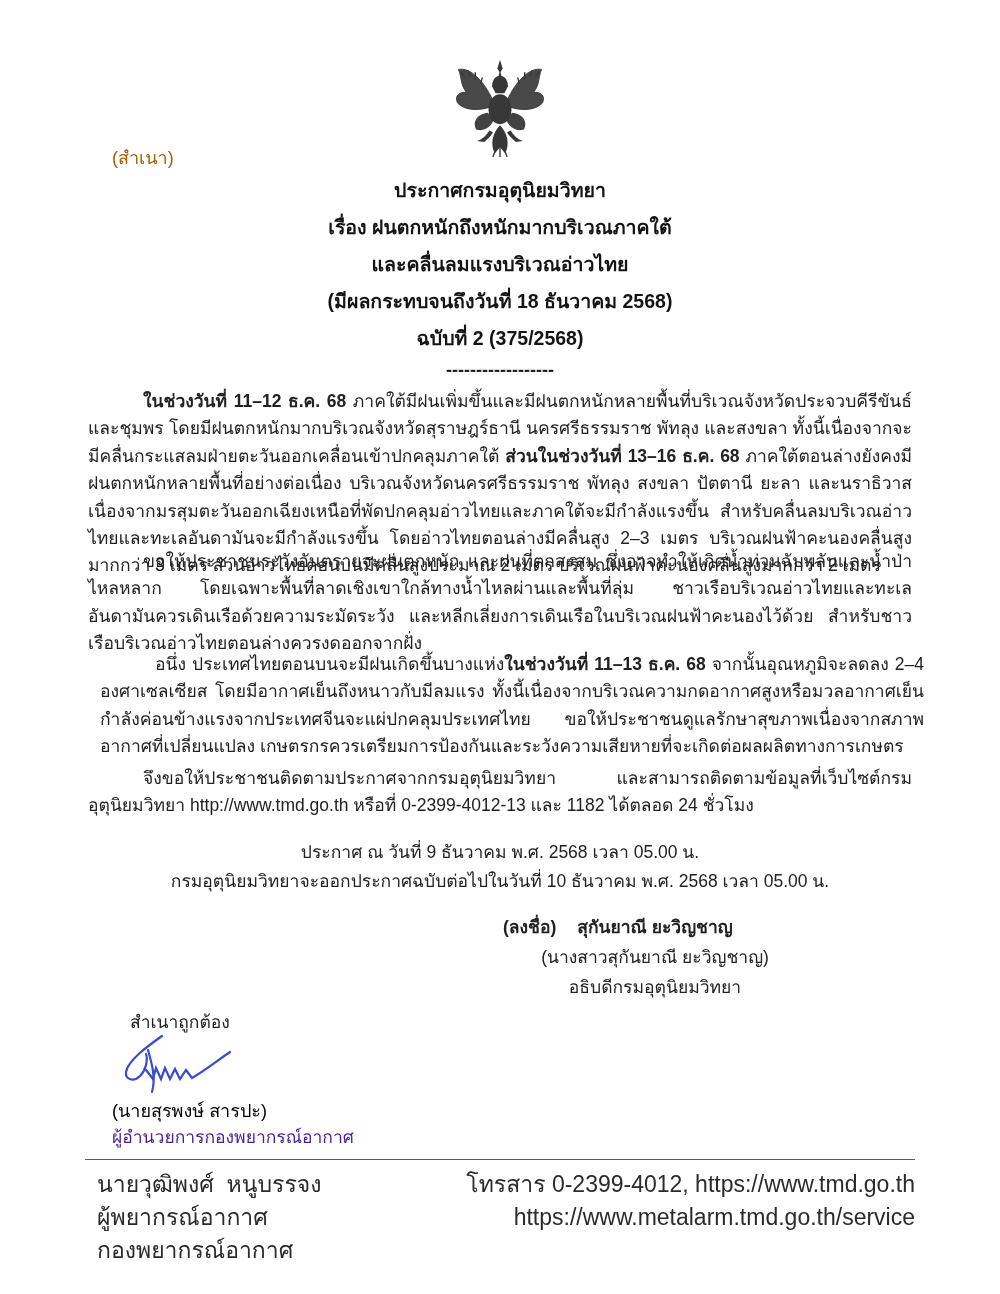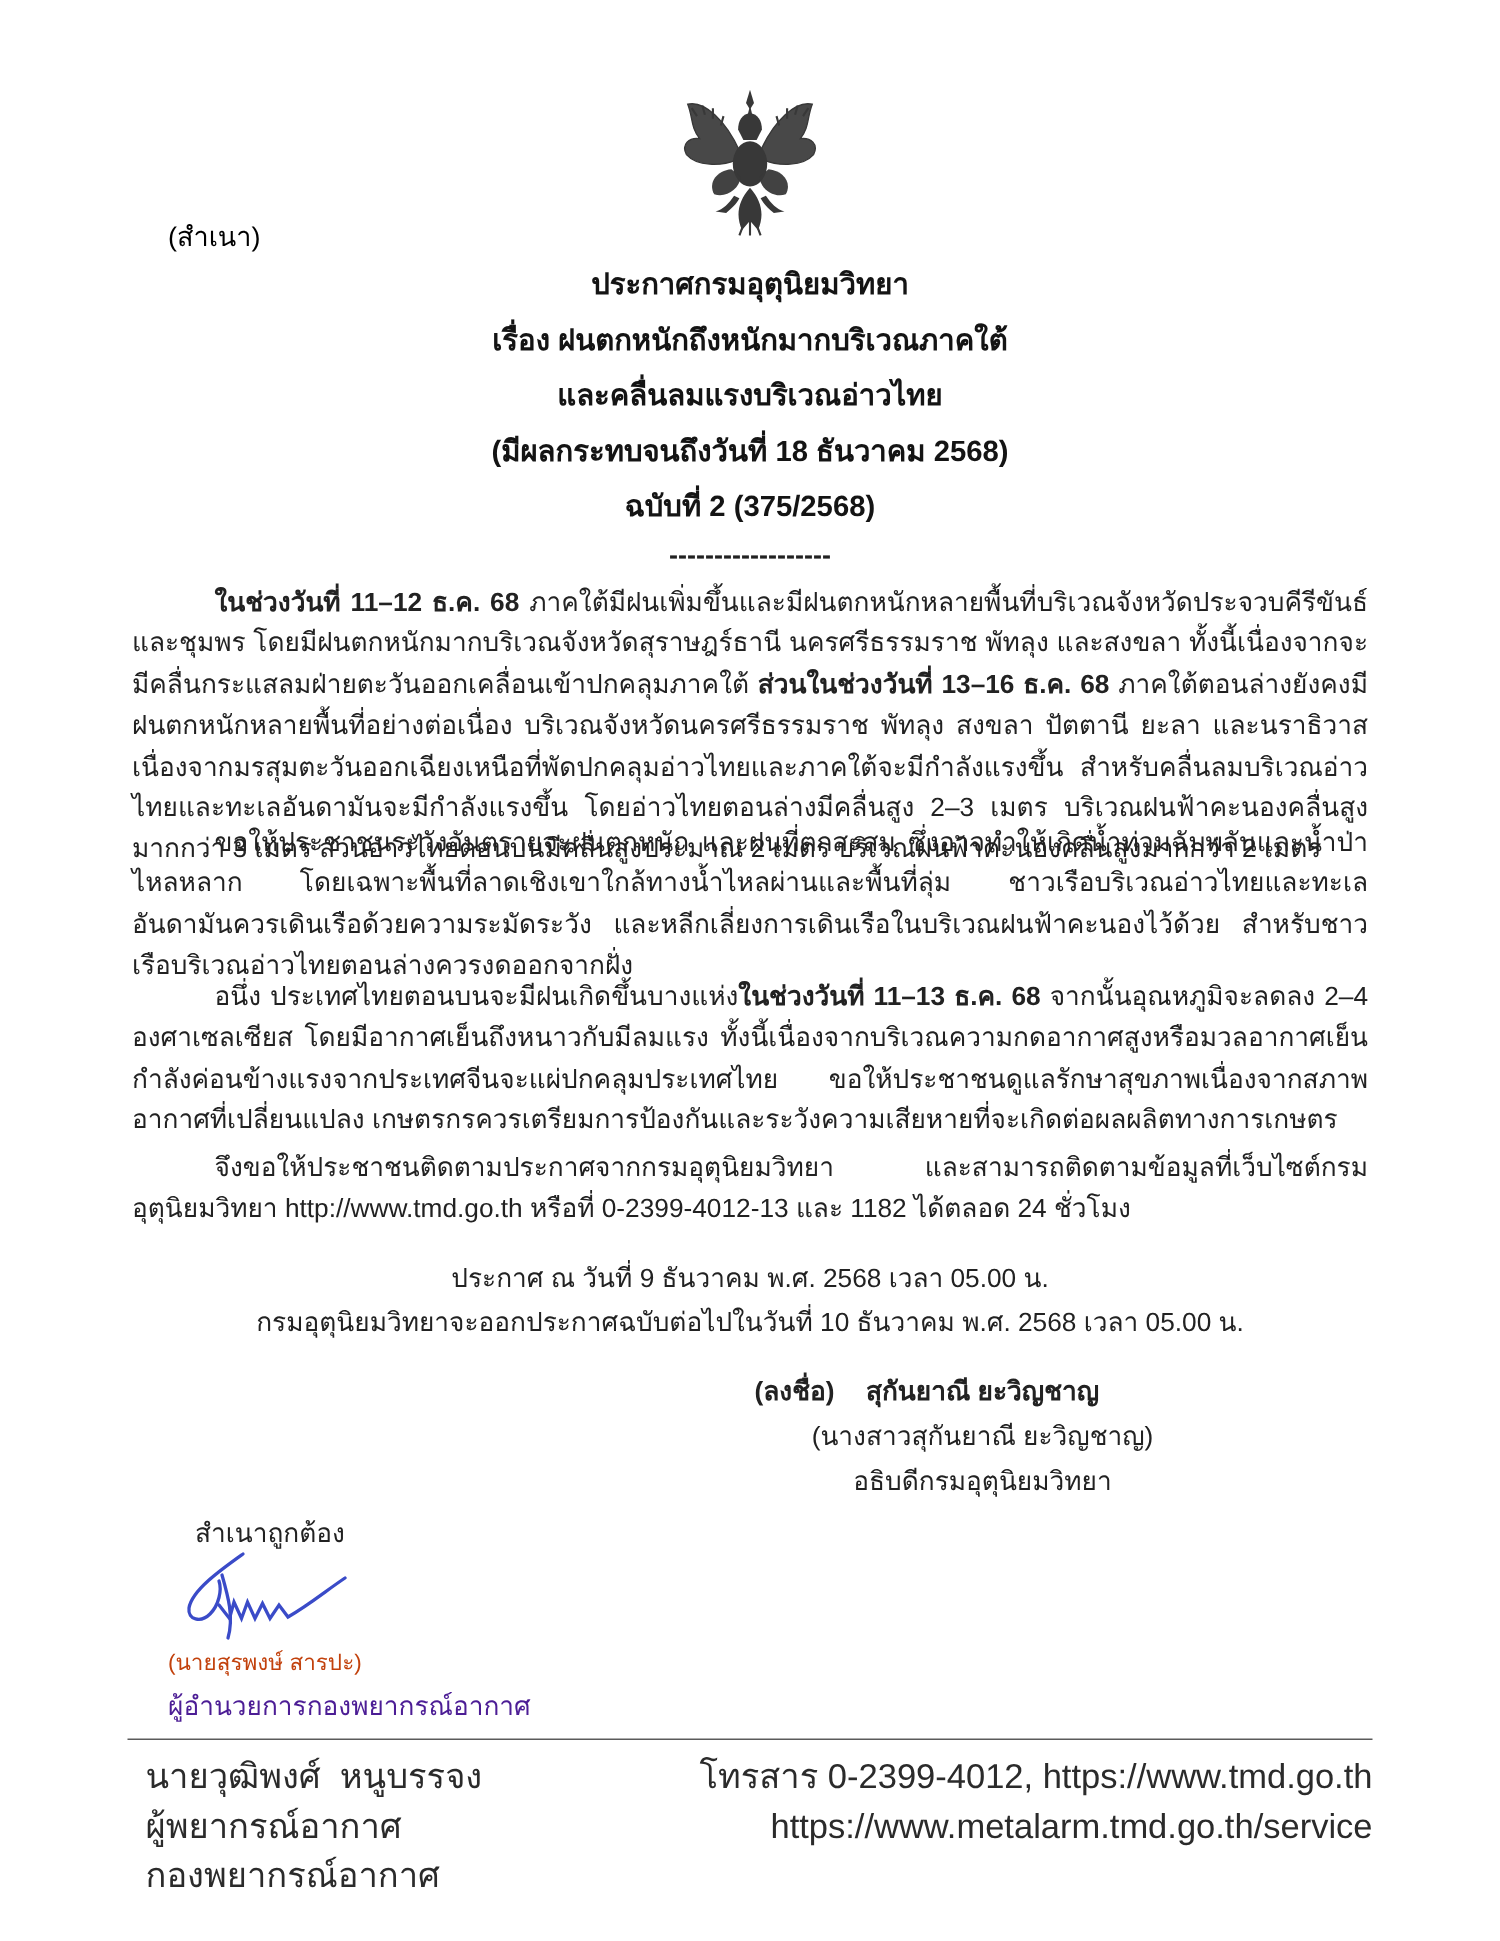--- a/index.html
+++ b/index.html
@@ -6,52 +6,52 @@
   #page{
     position:relative;
     width:1000px;
     height:1294px;
     background:#ffffff;
     font-family:"Liberation Sans", sans-serif;
     color:#1f1f1f;
     overflow:hidden;
   }
   .emblem{position:absolute;left:447px;top:54px;width:106px;height:114px;}
-  .copy-label{position:absolute;left:112px;top:143px;font-size:18px;color:#000000;}
+  .copy-label{position:absolute;left:112px;top:143px;font-size:18px;color:#a16207;}
   .title-block{
     position:absolute;left:0;top:172px;width:1000px;
     text-align:center;font-weight:bold;font-size:19.5px;color:#141414;
   }
   .title-block .t-line{height:37px;line-height:37px;}
   .separator{
     height:30px;line-height:26px;font-weight:bold;letter-spacing:0px;
     font-size:18px;color:#222;
   }
   .para{
     position:absolute;left:88px;width:824px;
     font-size:17.5px;line-height:27.4px;
     text-align:justify;text-indent:55px;color:#222;
   }
   #para1{top:388px;}
   #para2{top:548px;}
-  #para3{top:651px;}
+  #para3{top:651px;margin-left:12px;}
   #para4{top:765px;}
   .issued{
     position:absolute;left:0;top:838px;width:1000px;text-align:center;
     font-size:17.5px;line-height:28.5px;color:#222;
   }
   .sign-block{
     position:absolute;left:455px;top:912px;width:400px;
     text-align:center;font-size:17.5px;line-height:30px;color:#222;
   }
   .sign-line1{position:relative;font-weight:bold;}
   .signed-label{position:absolute;left:48px;top:0;}
   .cert-label{position:absolute;left:130px;top:1008px;font-size:17.5px;color:#222;}
   .cert-sig{position:absolute;left:118px;top:1030px;width:160px;height:74px;}
-  .cert-name{position:absolute;left:112px;top:1096px;font-size:15px;color:#c2410c;text-align:right;}
+  .cert-name{position:absolute;left:112px;top:1096px;font-size:18px;color:#000000;text-align:right;}
   .cert-title{position:absolute;left:112px;top:1123px;font-size:17.5px;color:#4c1d95;}
   .footer{
     position:absolute;left:85px;top:1159px;width:830px;
     border-top:1.5px solid #5a5a5a;
     font-size:23px;color:#2b2b2b;
   }
   .footer-cols{display:flex;justify-content:space-between;padding-top:8px;}
   .footer-left div, .footer-right div{line-height:33px;white-space:pre-wrap;}
   .footer-left{margin-left:12px;text-align:left;}
   .footer-right{text-align:right;}

